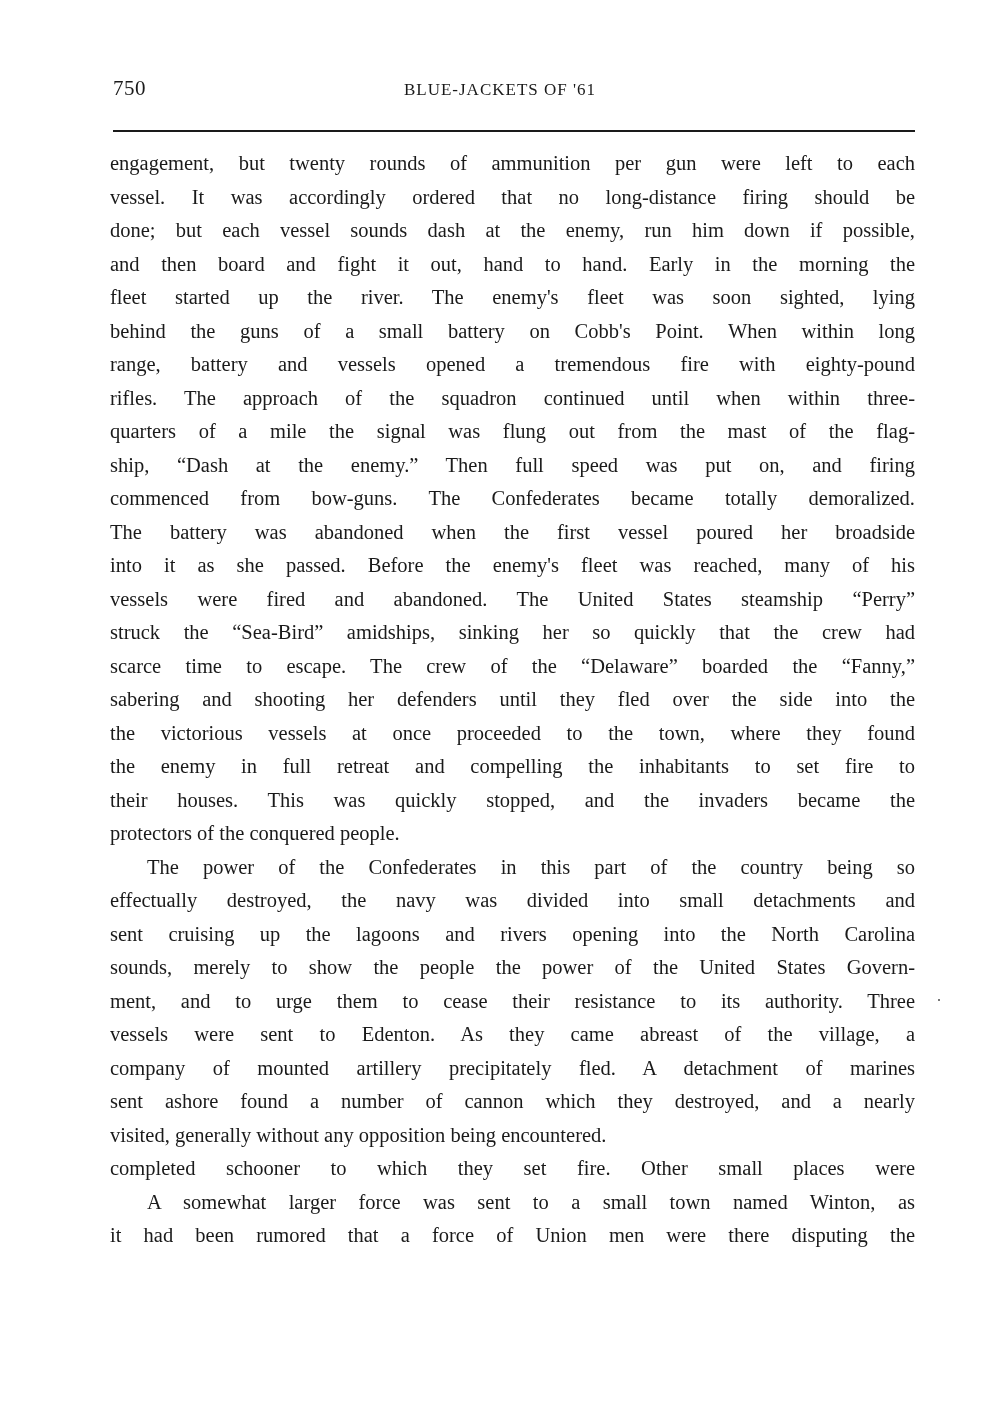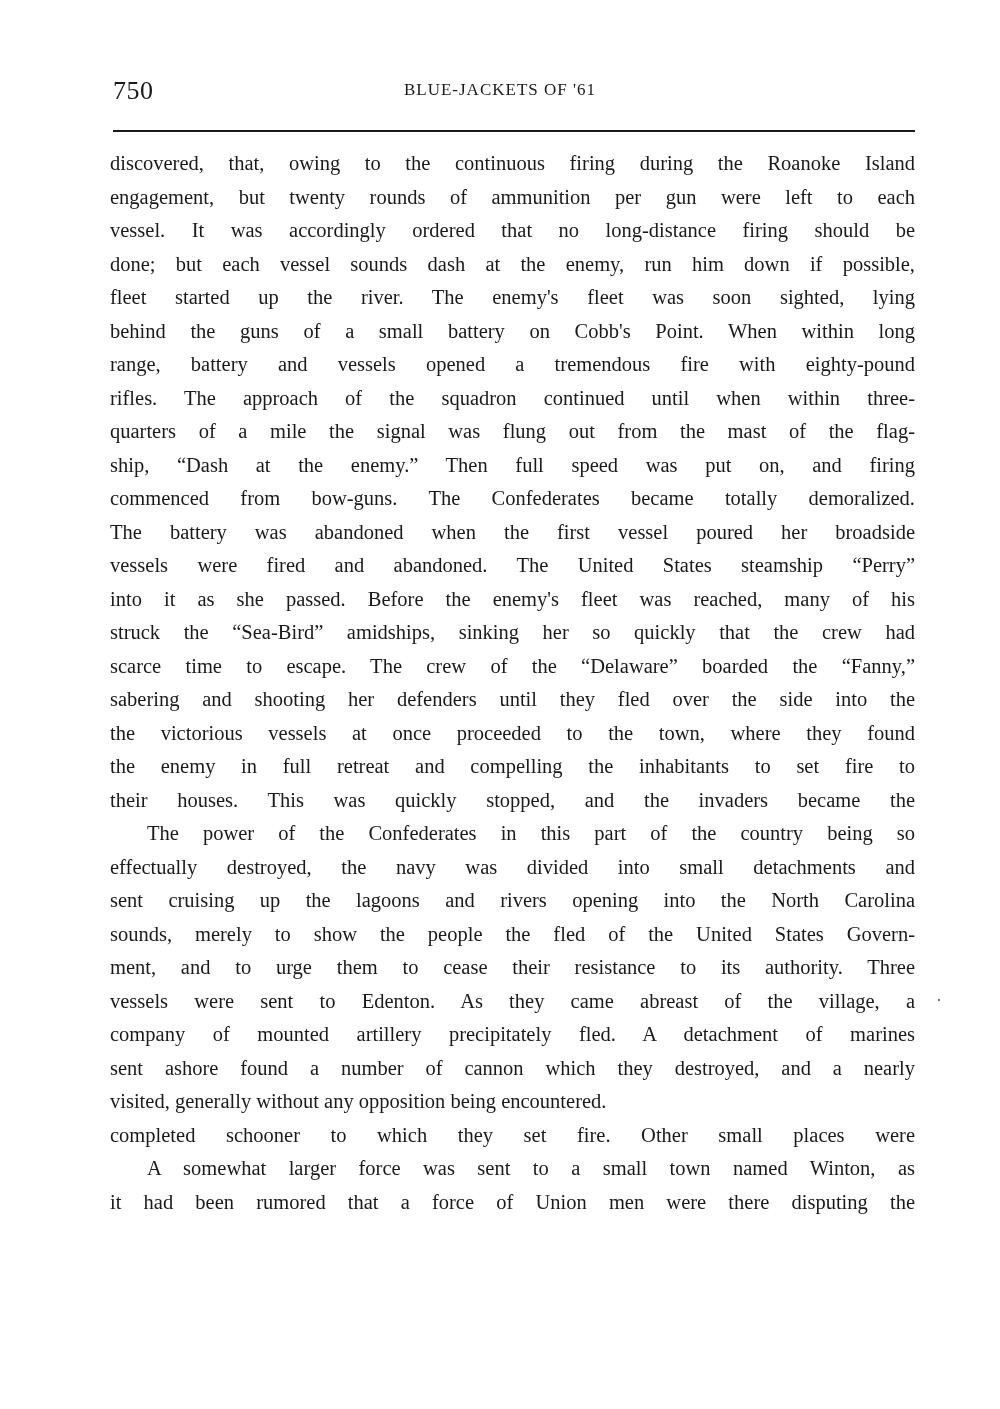--- a/index.html
+++ b/index.html
@@ -12,21 +12,21 @@
       height: 1409px;
       position: relative;
       overflow: hidden;
       font-family: "Liberation Serif", "DejaVu Serif", serif;
       color: #1a1a1a;
     }
     .page-number {
       position: absolute;
       left: 113px;
       top: 76px;
-      font-size: 26px;
+      font-size: 21px;
       letter-spacing: 0.5px;
     }
     .running-head {
       position: absolute;
       left: 0;
       width: 1000px;
       top: 80px;
       text-align: center;
       font-size: 17px;
       letter-spacing: 1px;
@@ -70,44 +70,45 @@
     }
   </style>
 </head>
 <body>
 
 <div>
   <div class="page-number">750</div>
   <div class="running-head">BLUE-JACKETS OF '61</div>
   <div class="rule"></div>
   <div class="body-text" id="body-text">
-      <span class="line">discovered, that, owing to the continuous firing during the Roanoke Island</span>
       <span class="line">engagement, but twenty rounds of ammunition per gun were left to each</span>
       <span class="line">vessel.  It was accordingly ordered that no long-distance firing should be</span>
       <span class="line">done; but each vessel sounds dash at the enemy, run him down if possible,</span>
+      <span class="line">and then board and fight it out, hand to hand.  Early in the morning the</span>
       <span class="line">fleet started up the river.  The enemy's fleet was soon sighted, lying</span>
       <span class="line">behind the guns of a small battery on Cobb's Point.  When within long</span>
       <span class="line">range, battery and vessels opened a tremendous fire with eighty-pound</span>
       <span class="line">rifles.  The approach of the squadron continued until when within three-</span>
       <span class="line">quarters of a mile the signal was flung out from the mast of the flag-</span>
       <span class="line">ship, “Dash at the enemy.”  Then full speed was put on, and firing</span>
       <span class="line">commenced from bow-guns.  The Confederates became totally demoralized.</span>
       <span class="line">The battery was abandoned when the first vessel poured her broadside</span>
+      <span class="line">into it as she passed.  Before the enemy's fleet was reached, many of his</span>
       <span class="line">vessels were fired and abandoned.  The United States steamship “Perry”</span>
-      <span class="line">into it as she passed.  Before the enemy's fleet was reached, many of his</span>
       <span class="line">struck the “Sea-Bird” amidships, sinking her so quickly that the crew had</span>
       <span class="line">scarce time to escape.  The crew of the “Delaware” boarded the “Fanny,”</span>
       <span class="line">sabering and shooting her defenders until they fled over the side into the</span>
       <span class="line">the victorious vessels at once proceeded to the town, where they found</span>
       <span class="line">the enemy in full retreat and compelling the inhabitants to set fire to</span>
       <span class="line">their houses.  This was quickly stopped, and the invaders became the</span>
+      <span class="line last">protectors of the conquered people.</span>
       <span class="line indent">The power of the Confederates in this part of the country being so</span>
       <span class="line">effectually destroyed, the navy was divided into small detachments and</span>
       <span class="line">sent cruising up the lagoons and rivers opening into the North Carolina</span>
-      <span class="line">sounds, merely to show the people the fled of the United States Govern-</span>
+      <span class="line">sounds, merely to show the people the power of the United States Govern-</span>
       <span class="line">ment, and to urge them to cease their resistance to its authority.  Three</span>
       <span class="line">vessels were sent to Edenton.  As they came abreast of the village, a</span>
       <span class="line">company of mounted artillery precipitately fled.  A detachment of marines</span>
       <span class="line">sent ashore found a number of cannon which they destroyed, and a nearly</span>
       <span class="line last">visited, generally without any opposition being encountered.</span>
       <span class="line">completed schooner to which they set fire.  Other small places were</span>
       <span class="line indent">A somewhat larger force was sent to a small town named Winton, as</span>
       <span class="line">it had been rumored that a force of Union men were there disputing the</span>
     </div>
   <div class="stray-dot"></div>

